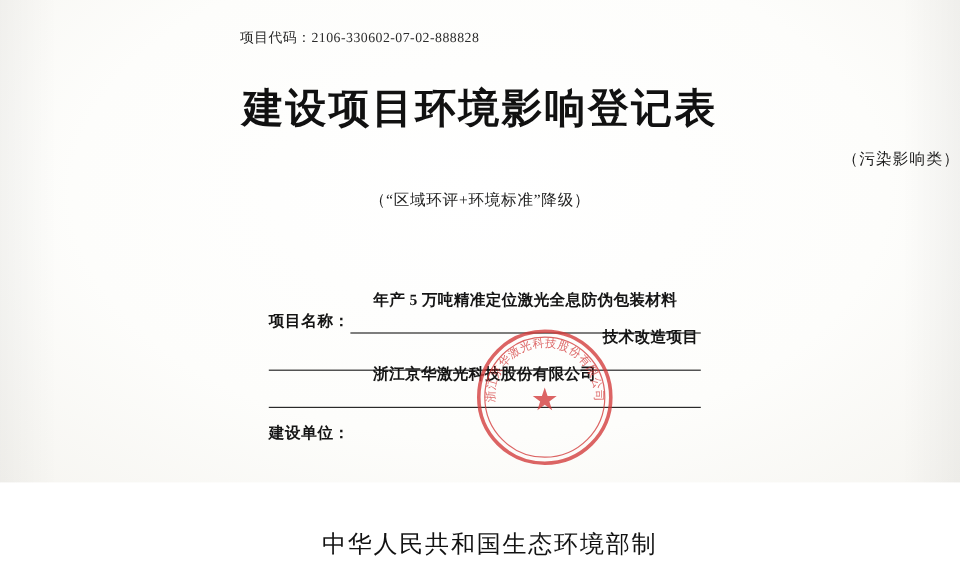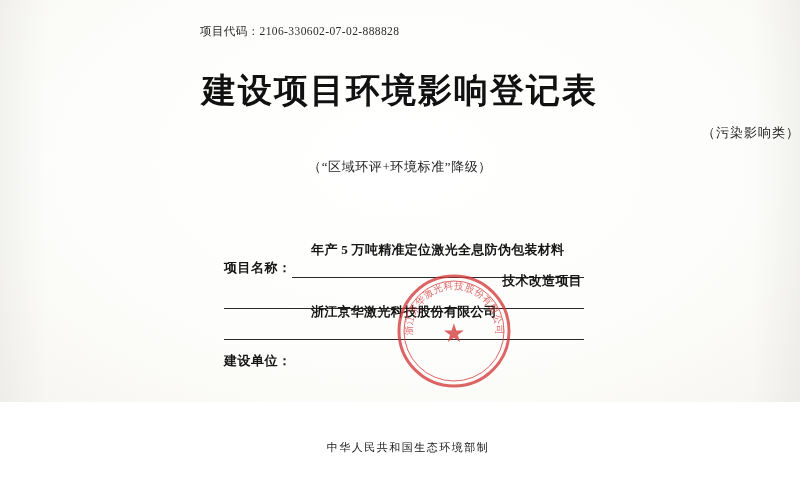--- a/index.html
+++ b/index.html
@@ -114,21 +114,21 @@
   }
   .date-row .field-value {
     text-align: center;
   }
   .footer {
     position: absolute;
     left: 16px;
     right: 0;
     top: 440px;
     text-align: center;
-    font-size: 11px;
+    font-size: 20px;
     letter-spacing: 1.5px;
     color: #121212;
     font-family: "Liberation Serif", serif;
   }
   
   .seal {
     position: absolute;
     left: 395px;
     top: 272px;
     width: 118px;

